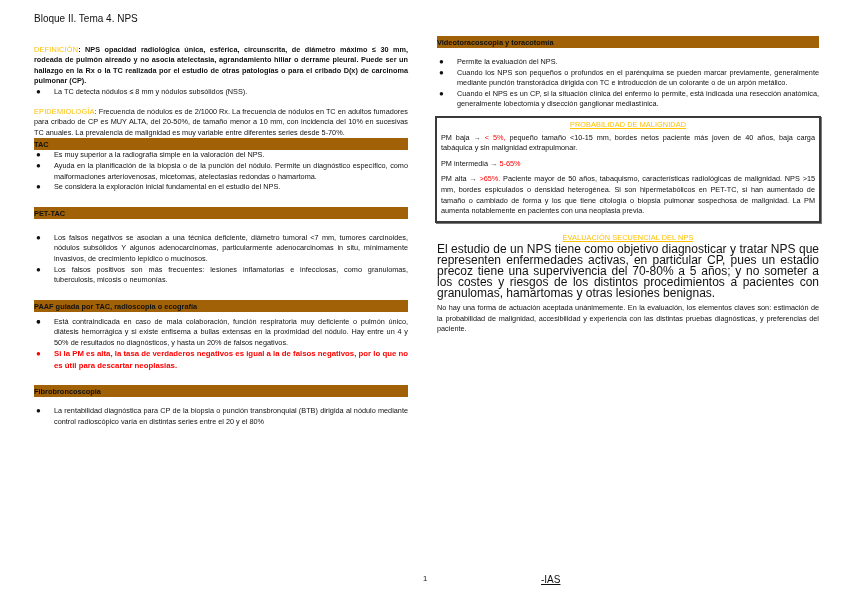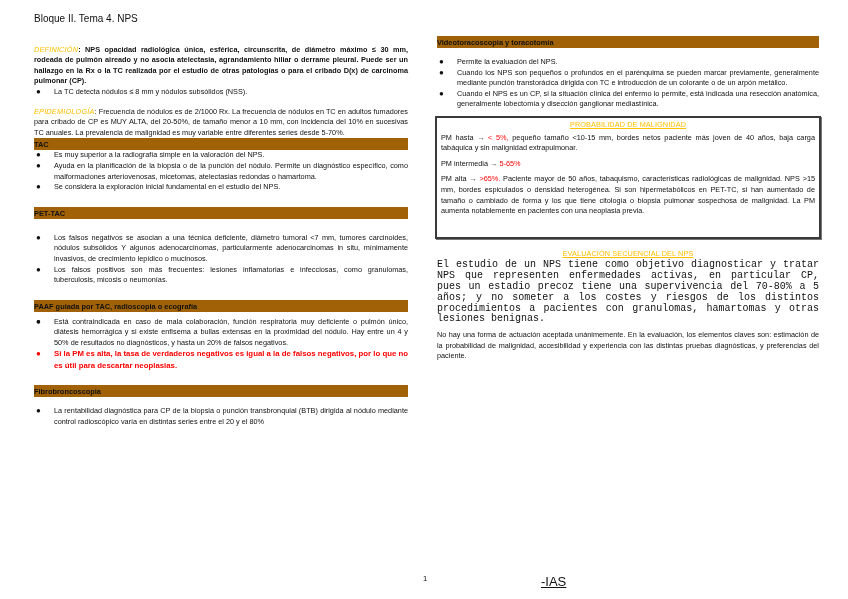--- a/index.html
+++ b/index.html
@@ -4,48 +4,48 @@
   <style>
     * { box-sizing: border-box; margin: 0; padding: 0; }
     html, body { width: 848px; height: 599px; background: #ffffff; overflow: hidden; }
     body { font-family: "Liberation Sans", sans-serif; color: #111111; position: relative; }
     .page { position: absolute; left: 0; top: 0; width: 848px; height: 599px; background: #fff; }
     .col { position: absolute; font-size: 7.3px; line-height: 10.6px; }
     .col-left { left: 34px; top: 14px; width: 374px; }
     .col-right { left: 437px; top: 36px; width: 382px; }
     .doc-title { font-size: 10px; margin-bottom: 20px; }
     .para { text-align: justify; margin-bottom: 0; }
-    .kw { color: #FFC000; font-weight: normal; letter-spacing: 0.2px; font-style: italic; }
+    .kw { color: #FFC000; font-weight: normal; letter-spacing: 0.2px; }
     .red { color: #FF0000; }
     .bold { font-weight: bold; }
     .center-heading {
       text-align: center; color: #FFC000; text-decoration: underline;
       font-size: 7.3px; margin: 10px 0 10px 0; letter-spacing: 0.1px;
     }
     .section-bar {
       background: #a16207; font-weight: bold; padding: 1px 0 1px 0;
       font-size: 7.4px; height: 12px; line-height: 11px;
     }
     ul.bullets { list-style: none; }
     ul.bullets li { position: relative; padding-left: 20px; text-align: justify; }
     ul.bullets li .dot {
       position: absolute; left: 2px; top: 0; font-size: 8px;
     }
     .gap-s { height: 5px; }
     .gap-m { height: 9px; }
     .gap-l { height: 14px; }
     .box {
-      border: 2px solid #3a3a3a; padding: 2px 4px 20px 4px;
+      border: 2px solid #3a3a3a; padding: 2px 4px 4px 4px;
       margin: 6px 0 0 -2px; width: 386px;
       box-shadow: 1px 1px 0 #777;
     }
     .box .center-heading { margin: 0 0 2px 0; }
     .box p { text-align: justify; }
     .footer-page { position: absolute; left: 423px; top: 574px; font-size: 7.6px; }
-    .footer-tag { position: absolute; left: 541px; top: 574px; font-size: 13px; text-decoration: underline; }
+    .footer-tag { position: absolute; left: 541px; top: 574px; font-size: 10px; text-decoration: underline; }
   </style>
 </head>
 <body>
 
 <div class="page">
 
   <div class="col col-left">
     <div class="doc-title">Bloque II. Tema 4. NPS</div>
 
     <p class="para bold">
@@ -101,39 +101,39 @@
     <div class="gap-m"></div>
     <ul class="bullets">
       <li><span class="dot">●</span><span>Permite la evaluación del NPS.</span></li>
       <li><span class="dot">●</span><span>Cuando los NPS son pequeños o profundos en el parénquima se pueden marcar previamente, generalmente mediante punción transtorácica dirigida con TC e introducción de un colorante o de un arpón metálico.</span></li>
       <li><span class="dot">●</span><span>Cuando el NPS es un CP, si la situación clínica del enfermo lo permite, está indicada una resección anatómica, generalmente lobectomía y disección ganglionar mediastínica.</span></li>
     </ul>
 
     <div class="box">
       <div class="center-heading">PROBABILIDAD DE MALIGNIDAD</div>
       <p>
-        <span>PM hasta</span>
+        <span>PM baja</span>
         <span>→</span>
         <span class="red">&lt; 5%,</span><span> pequeño tamaño &lt;10-15 mm, bordes netos paciente más joven de 40 años, baja carga tabáquica y sin malignidad extrapulmonar.</span>
       </p>
       <div class="gap-s"></div>
       <p>
         <span>PM intermedia</span>
         <span>→</span>
         <span class="red">5-65%</span>
       </p>
       <div class="gap-s"></div>
       <p>
         <span>PM alta</span>
         <span>→</span>
         <span class="red">&gt;65%.</span><span> Paciente mayor de 50 años, tabaquismo, características radiológicas de malignidad. NPS &gt;15 mm, bordes espiculados o densidad heterogénea. Si son hipermetabólicos en PET-TC, si han aumentado de tamaño o cambiado de forma y los que tiene citología o biopsia pulmonar sospechosa de malignidad. La PM aumenta notablemente en pacientes con una neoplasia previa.</span>
       </p>
     </div>
 
     <div class="center-heading" style="margin:10px 0 1px 0;">EVALUACIÓN SECUENCIAL DEL NPS</div>
-    <p class="para" style="font-size:10px; line-height:10.8px;font-family:Liberation Mono, monospace;">El estudio de un NPS tiene como objetivo diagnosticar y tratar NPS que representen enfermedades activas, en particular CP, pues un estadio precoz tiene una supervivencia del 70-80% a 5 años; y no someter a los costes y riesgos de los distintos procedimientos a pacientes con granulomas, hamartomas y otras lesiones benignas.</p>
+    <p class="para" style="font-size:12px; line-height:10.8px;">El estudio de un NPS tiene como objetivo diagnosticar y tratar NPS que representen enfermedades activas, en particular CP, pues un estadio precoz tiene una supervivencia del 70-80% a 5 años; y no someter a los costes y riesgos de los distintos procedimientos a pacientes con granulomas, hamartomas y otras lesiones benignas.</p>
     <div class="gap-s"></div>
     <p class="para">No hay una forma de actuación aceptada unánimemente. En la evaluación, los elementos claves son: estimación de la probabilidad de malignidad, accesibilidad y experiencia con las distintas pruebas diagnósticas, y preferencias del paciente.</p>
   </div>
 
   <div class="footer-page">1</div>
   <div class="footer-tag">-IAS</div>
 </div>
 
 </body></html>

